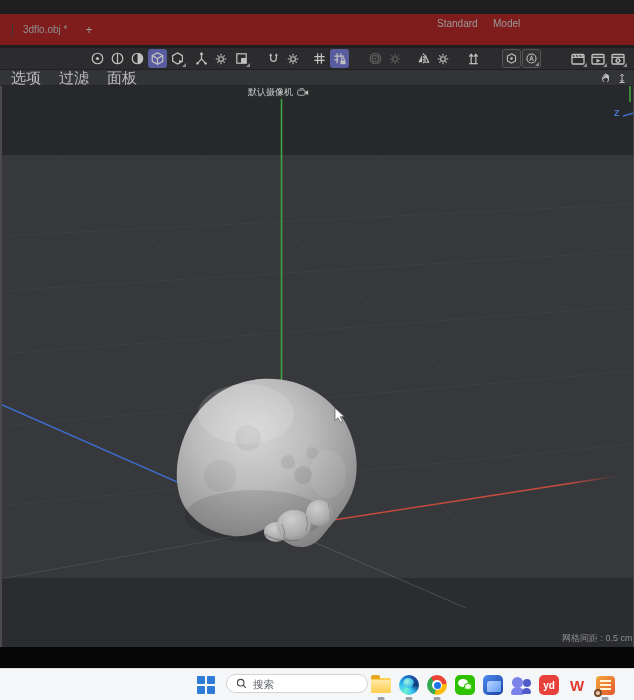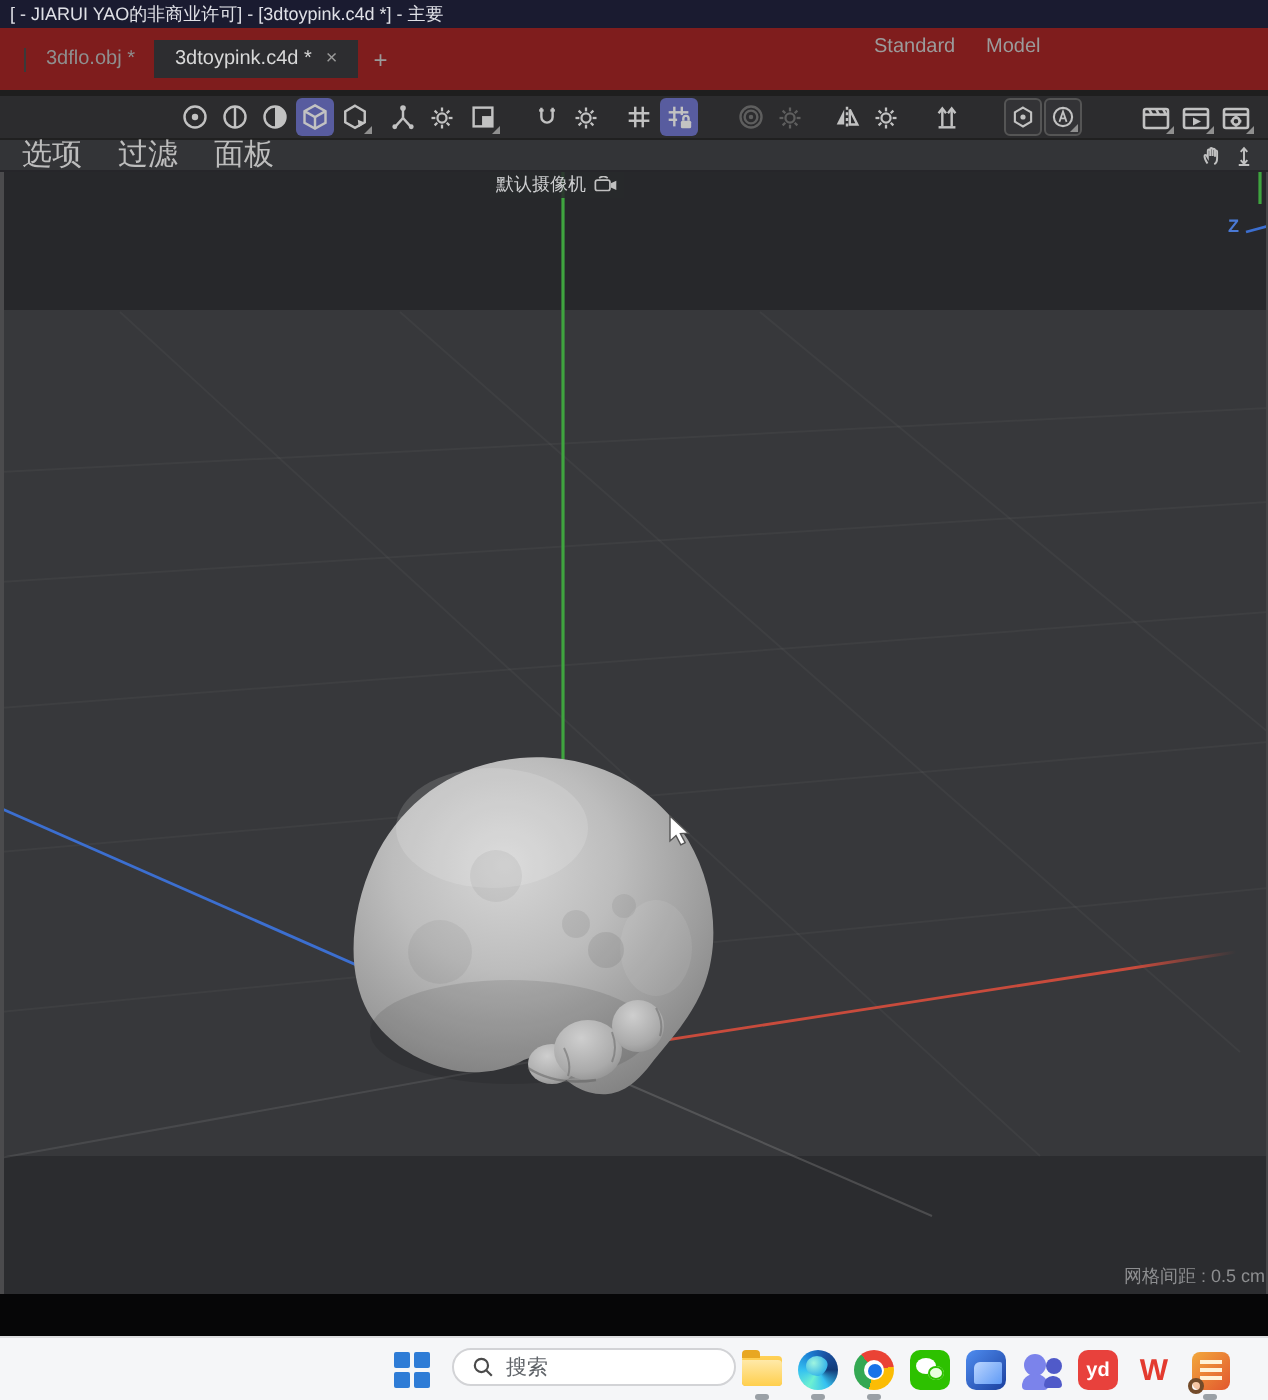--- a/index.html
+++ b/index.html
@@ -135,32 +135,25 @@
   .ico-docview { width:19px; height:19px; border-radius:4px; background:linear-gradient(135deg,#f2a83d,#e2572e); position:relative; }
   .ico-docview::before { content:""; position:absolute; left:4px; top:4px; width:11px; height:2px; background:#fff3d8; box-shadow:0 4px 0 #fff3d8, 0 8px 0 #fff3d8; }
   .ico-docview .mag { position:absolute; left:-2px; bottom:-2px; width:8px; height:8px; border:2px solid #734b2a; border-radius:50%; background:rgba(255,255,255,.55); }
   .txt { white-space:nowrap; }
 </style>
 </head>
 <body>
 
 <div class="app">
 
-  <div class="titlebar">
-    <span class="txt">[ - JIARUI YAO的非商业许可]  - [3dtoypink.c4d *] - 主要</span>
-  </div>
 
   <div class="tabbar">
     <div class="tab-sep"></div>
     <div class="tab">
       <span>3dflo.obj *</span>
-    </div>
-    <div class="tab active">
-      <span>3dtoypink.c4d *</span>
-      <span class="tab-close">×</span>
     </div>
     <div class="tab-new">+</div>
     <div class="layout-label" style="left:437px;">Standard</div>
     <div class="layout-label" style="left:493px;">Model</div>
   </div>
 
 
   <div class="toolbar">
     <div class="tgroup" style="margin-left:87px;">
       <div class="tbtn">

